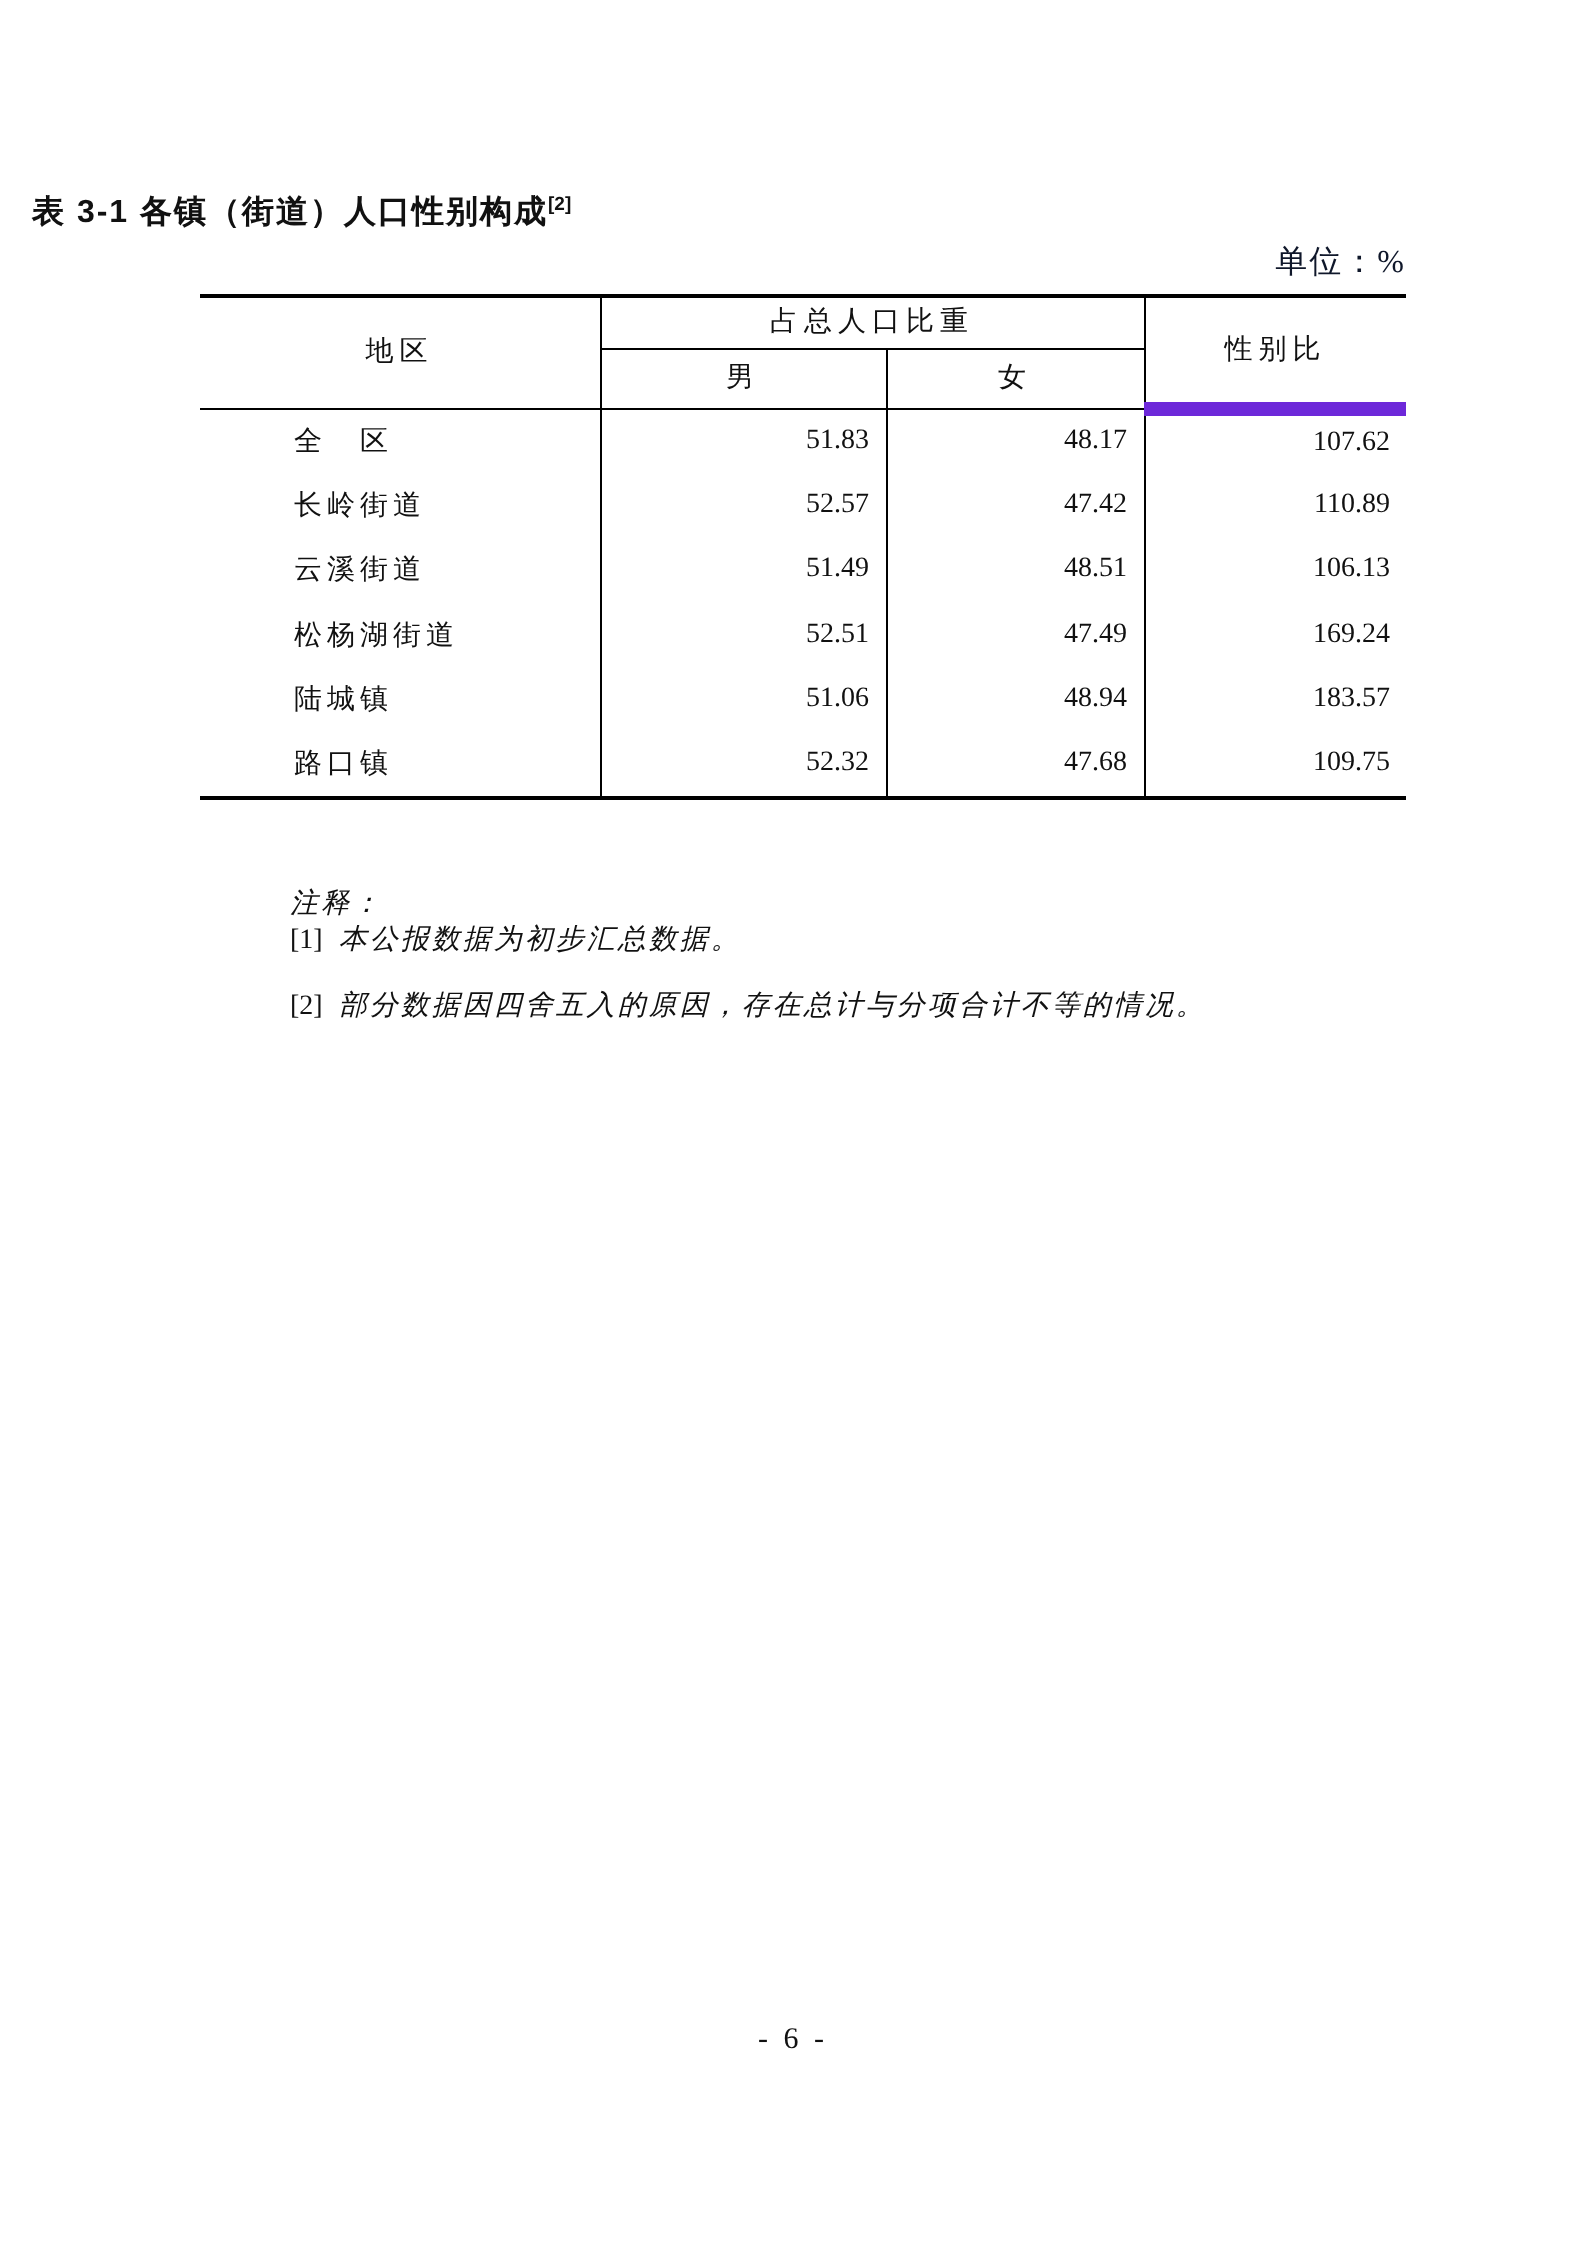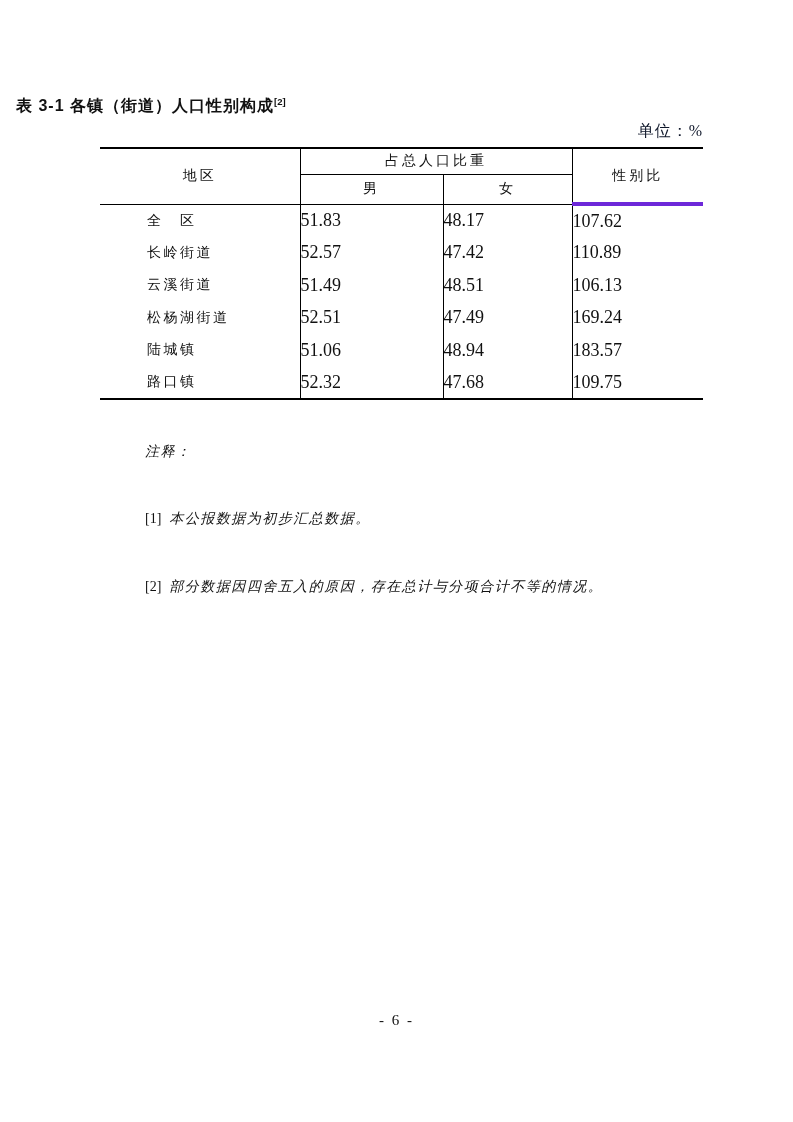--- a/index.html
+++ b/index.html
@@ -58,55 +58,55 @@
   .stat-table th {
     font-weight: 400;
     letter-spacing: 3px;
     text-align: center;
     vertical-align: middle;
   }
   .stat-table thead tr.hrow1 th { height: 26px; }
   .stat-table thead tr.hrow2 th { height: 30px; }
   th.h-region { border-right: 1px solid #000; border-bottom: 1px solid #000; text-align: center; }
   th.h-group  { border-right: 1px solid #000; border-bottom: 1px solid #000; }
-  th.h-ratio  { border-bottom: 4px solid #6d28d9; }
+  th.h-ratio  { border-bottom: 7px solid #6d28d9; }
   th.h-male   { border-right: 1px solid #000; border-bottom: 1px solid #000; }
   th.h-female { border-right: 1px solid #000; border-bottom: 1px solid #000; }
   .stat-table tbody td {
     height: 32.5px;
     vertical-align: middle;
   }
   td.b-region {
     padding-left: 47px;
     letter-spacing: 2.5px;
     border-right: 1px solid #000;
   }
   td.b-num {
+    text-align: right;
     padding-right: 8px;
     font-family: "Liberation Serif", "DejaVu Serif", serif;
-    font-size: 18px;
+    font-size: 14px;
   }
   td.b-male, td.b-female { border-right: 1px solid #000; }
   .notes {
     position: absolute;
     left: 145px;
     top: 443px;
     width: 520px;
     font-size: 14px;
     color: #111;
   }
   .notes-heading {
     font-style: italic;
     letter-spacing: 1.5px;
     margin-bottom: 0;
   }
   .note-item {
     margin-bottom: 13px;
     line-height: 20px;
-    margin-top: 48px;
   }
   .note-marker {
     font-style: normal;
     font-family: "Liberation Serif", "DejaVu Serif", serif;
     margin-right: 8px;
   }
   .note-text {
     font-style: italic;
     letter-spacing: 1.5px;
   }

